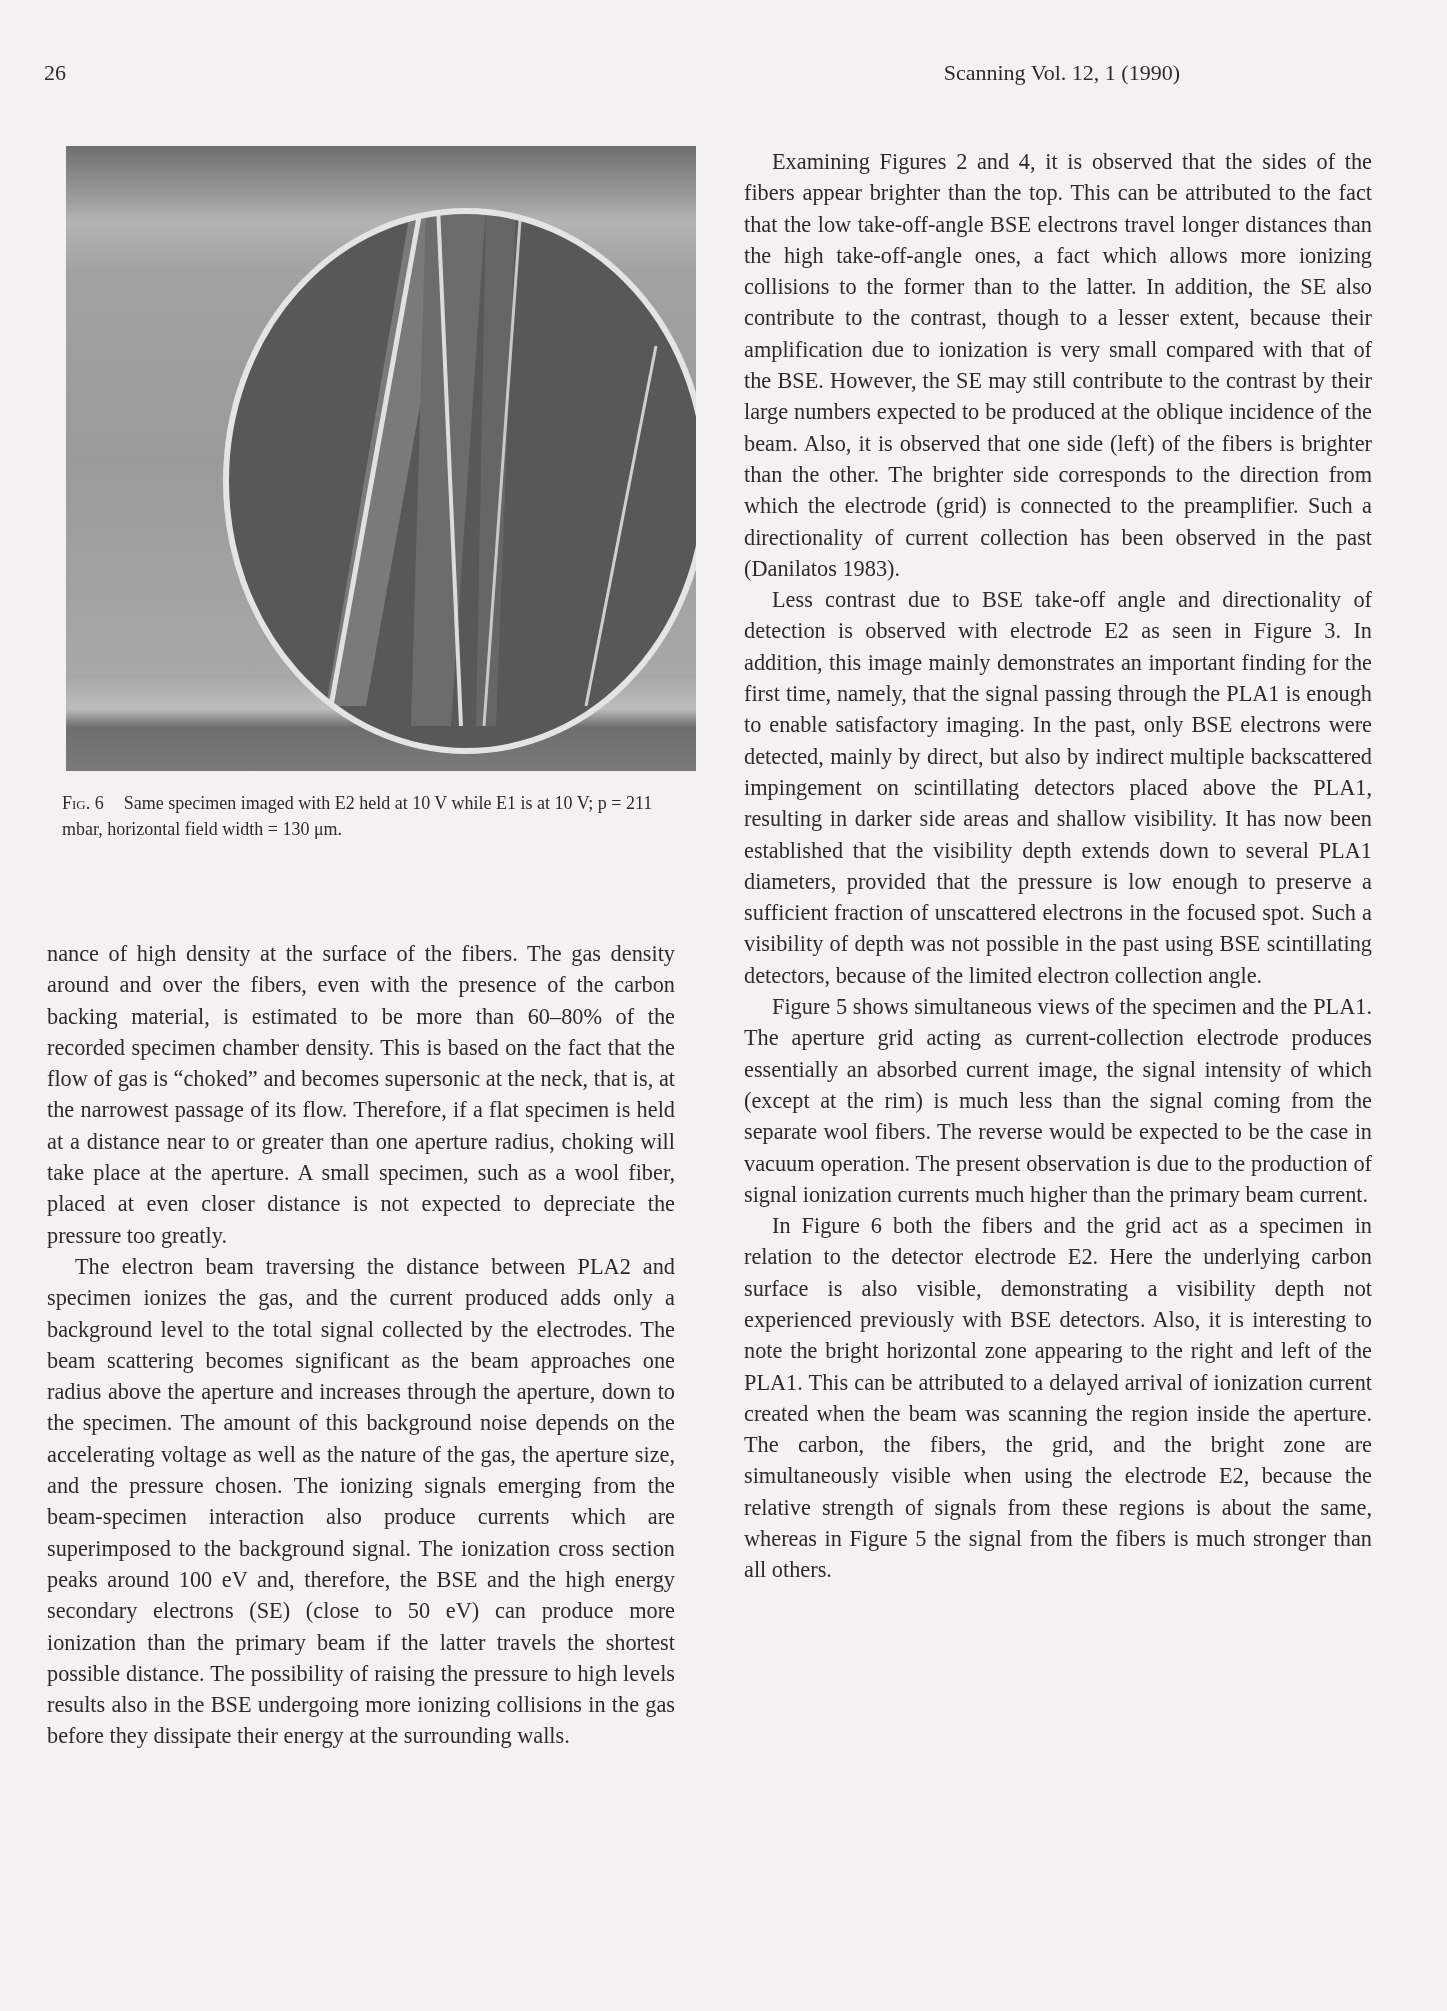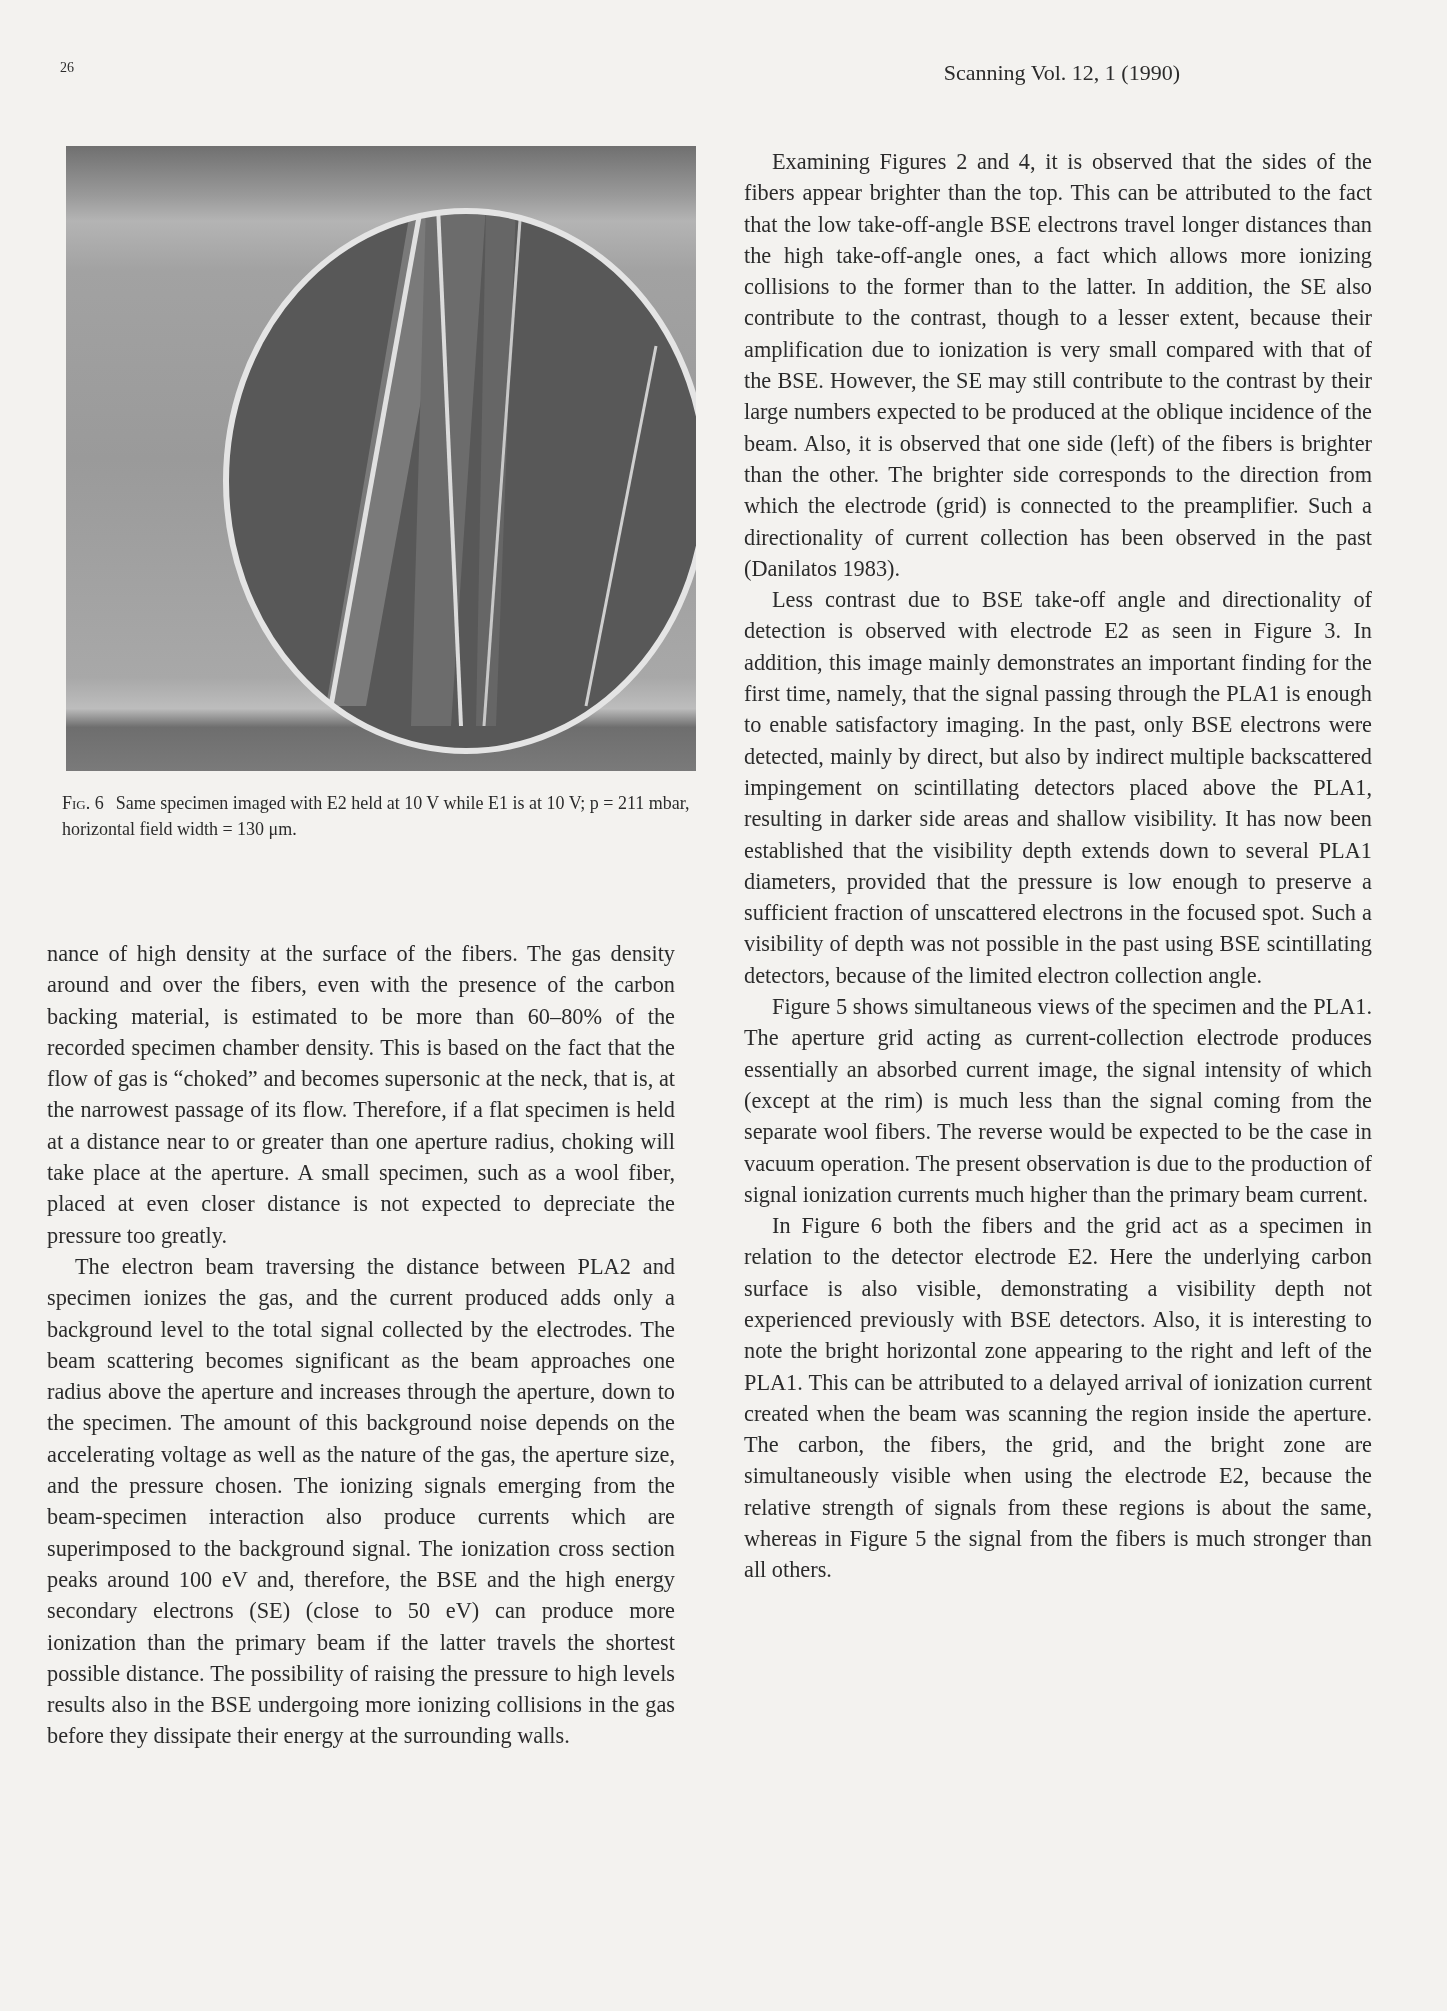--- a/index.html
+++ b/index.html
@@ -1,25 +1,25 @@
 <!DOCTYPE html>
 <html><head>
 <meta charset="utf-8">
 <style>
   html, body { margin:0; padding:0; }
   body {
     width:1447px; height:2011px; background:#f3f2ef; position:relative; overflow:hidden;
     font-family:"Liberation Serif","DejaVu Serif",serif; color:#2b2b2b;
   }
-  .page-number { position:absolute; left:60px; top:60px; font-size:14px; }
+  .page-number { position:absolute; left:44px; top:60px; font-size:22px; }
   .running-head { position:absolute; left:0; width:1180px; top:60px; text-align:right; font-size:22px; padding-left:30px; box-sizing:border-box; }
   .figure { position:absolute; left:66px; top:146px; width:630px; height:625px; background:#8f8f8f; overflow:hidden; }
   .figure svg { display:block; }
   .caption { position:absolute; left:62px; top:790px; width:630px; font-size:18px; line-height:26px; }
-  .caption .fig-label { font-variant:small-caps; margin-right:12px; }
+  .caption .fig-label { font-variant:small-caps; margin-right:20px; }
   .column { position:absolute; font-size:22.3px; line-height:31.3px; text-align:justify; }
   .col-left { left:47px; top:938px; width:628px; }
   .col-right { left:744px; top:146px; width:628px; }
   .column p { margin:0; }
   .column p.indent { text-indent:28px; }
 </style>
 </head>
 <body>
 
 <div class="page-number">26</div>

